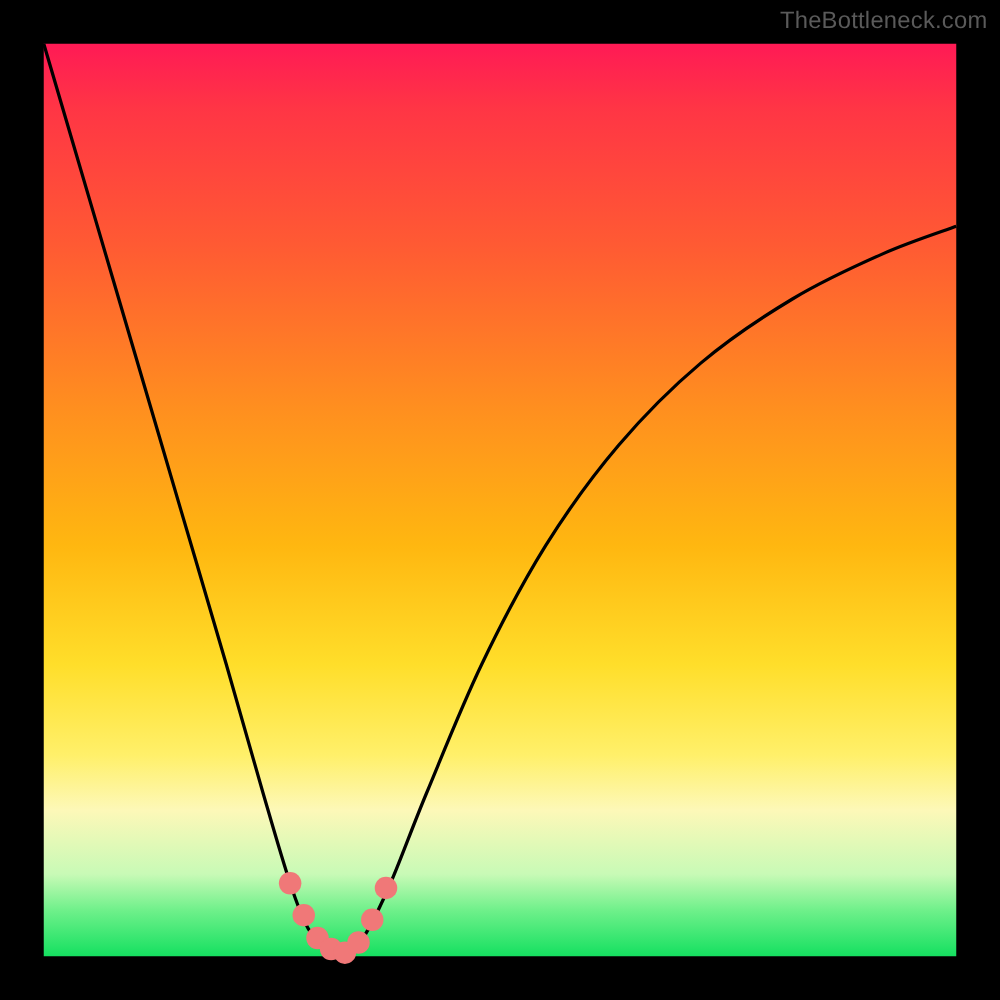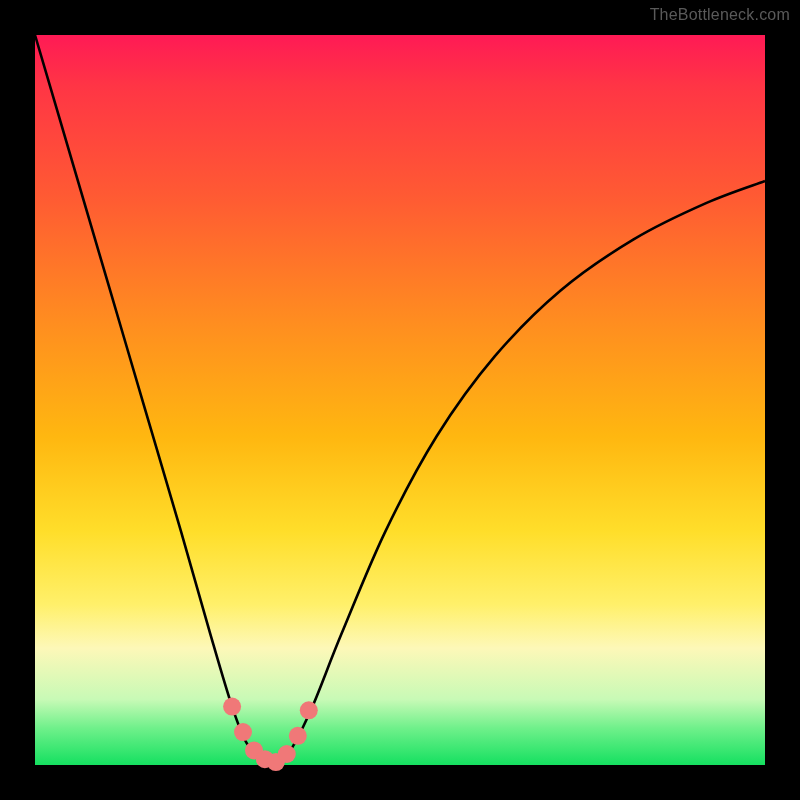--- a/index.html
+++ b/index.html
@@ -38,21 +38,21 @@
       #c8fab6 91%,
       #6ef08a 95%,
       #15e060 100%
     );
   }
   .watermark {
     position: absolute;
     top: 6px;
     right: 10px;
     color: #5a5a5a;
-    font-size: 16px;
+    font-size: 19px;
     font-weight: 500;
     letter-spacing: 0.2px;
     user-select: none;
   }
   svg.curve {
     position: absolute;
     left: 0;
     top: 0;
     width: 730px;
     height: 730px;

